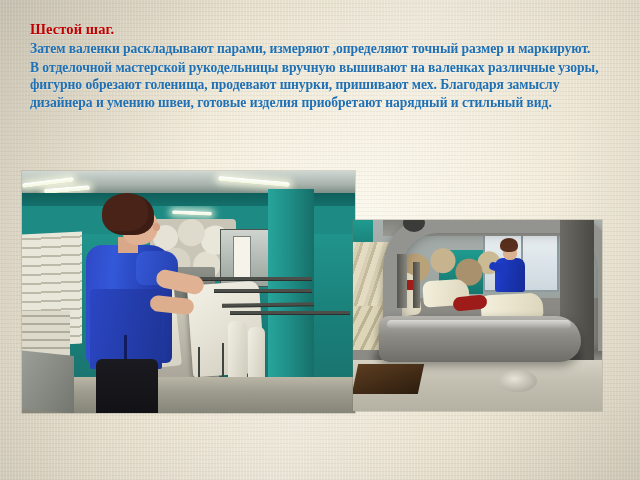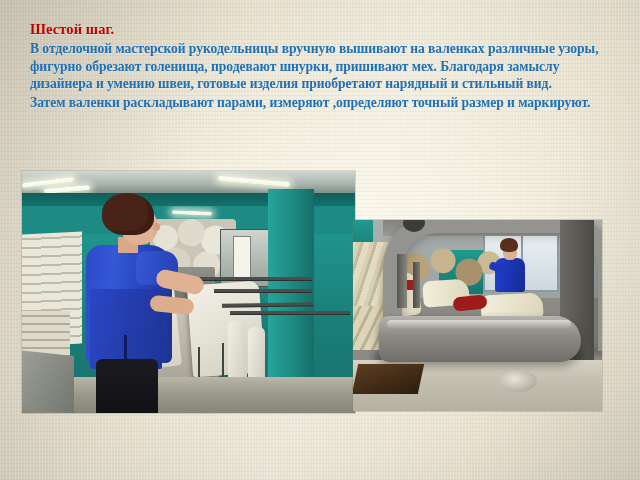--- a/index.html
+++ b/index.html
@@ -426,22 +426,22 @@
     background:linear-gradient(90deg,#6b6a65,#4a4944);
   }
 </style>
 </head>
 <body>
 
 <div class="slide">
 
   <div class="textblock">
     <p class="step-title">Шестой шаг.</p>
+    <p class="body-para"> Затем валенки раскладывают парами, измеряют ,определяют точный размер и маркируют.</p>
     <p class="body-para"> В отделочной мастерской рукодельницы вручную вышивают на валенках различные узоры, фигурно обрезают голенища, продевают шнурки, пришивают мех. Благодаря замыслу дизайнера и умению швеи, готовые изделия приобретают нарядный и стильный вид.</p>
-    <p class="body-para"> Затем валенки раскладывают парами, измеряют ,определяют точный размер и маркируют.</p>
   </div>
 
   <div class="photo photo-left">
     <div class="pl-scene">
       <div class="pl-wall"></div>
       <div class="pl-ceiling"></div>
       <div class="pl-tube t1"></div>
       <div class="pl-tube t2"></div>
       <div class="pl-tube t3"></div>
       <div class="pl-tube t4"></div>

